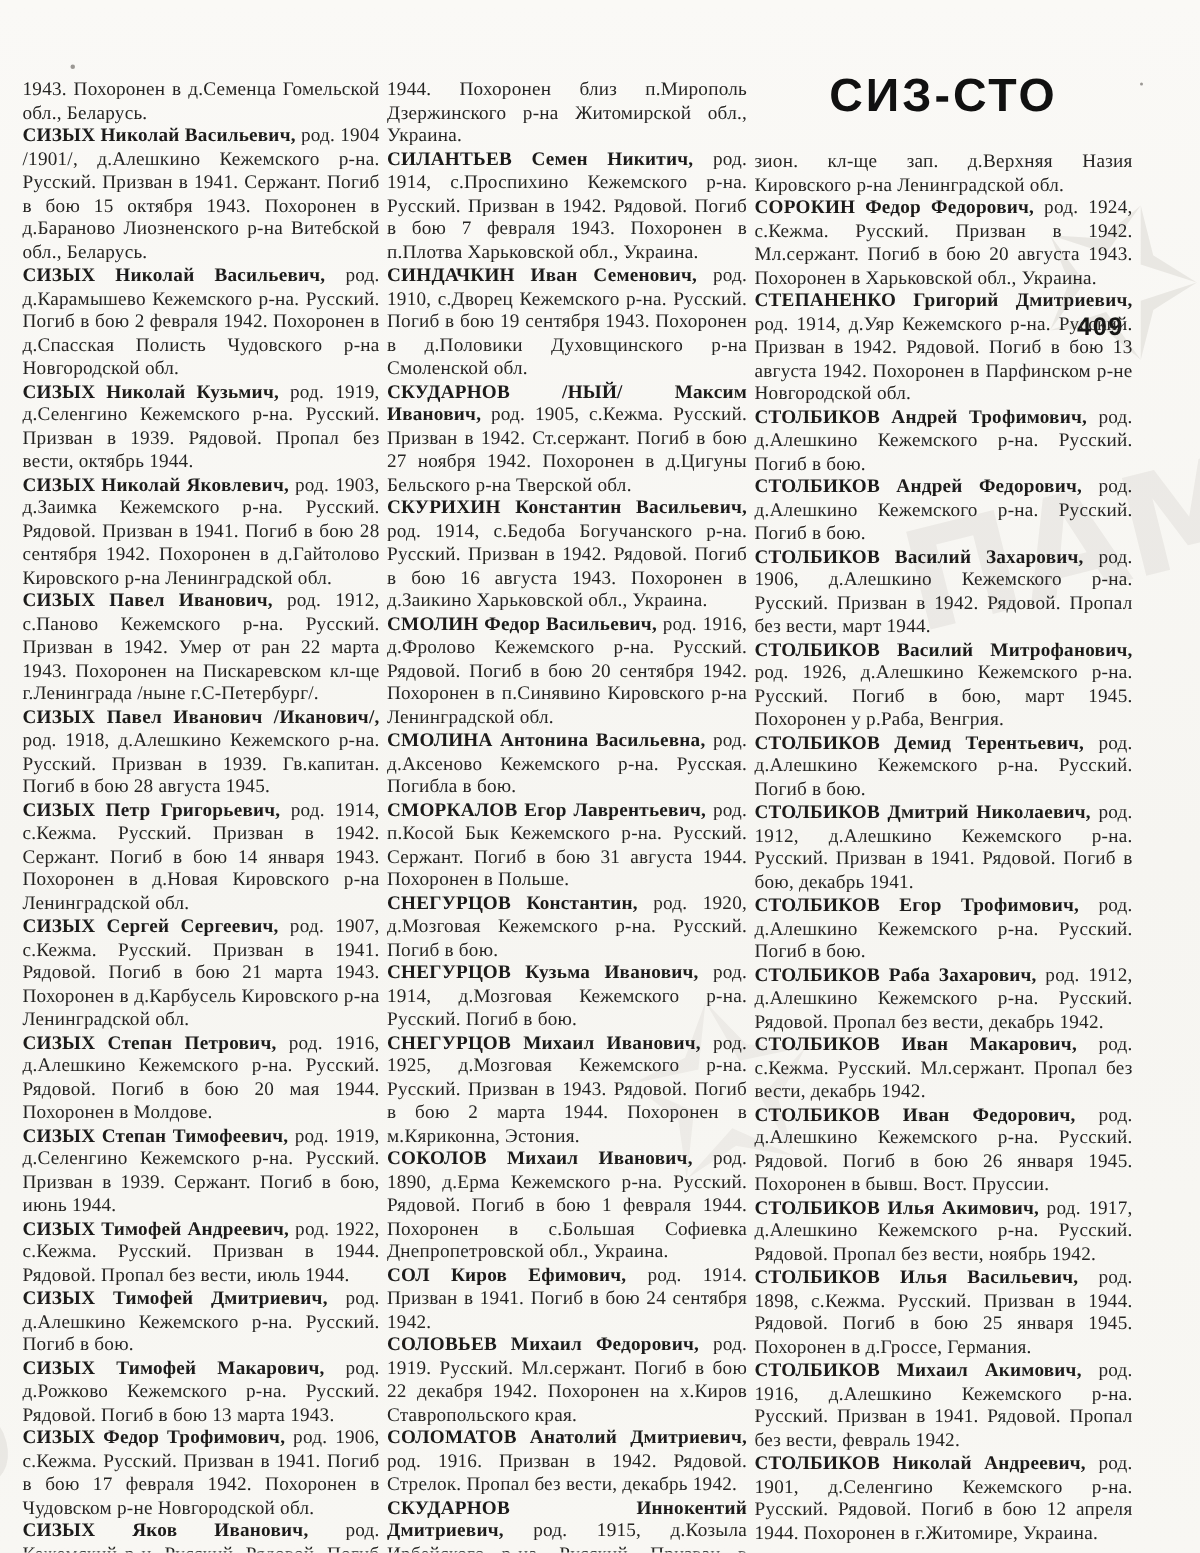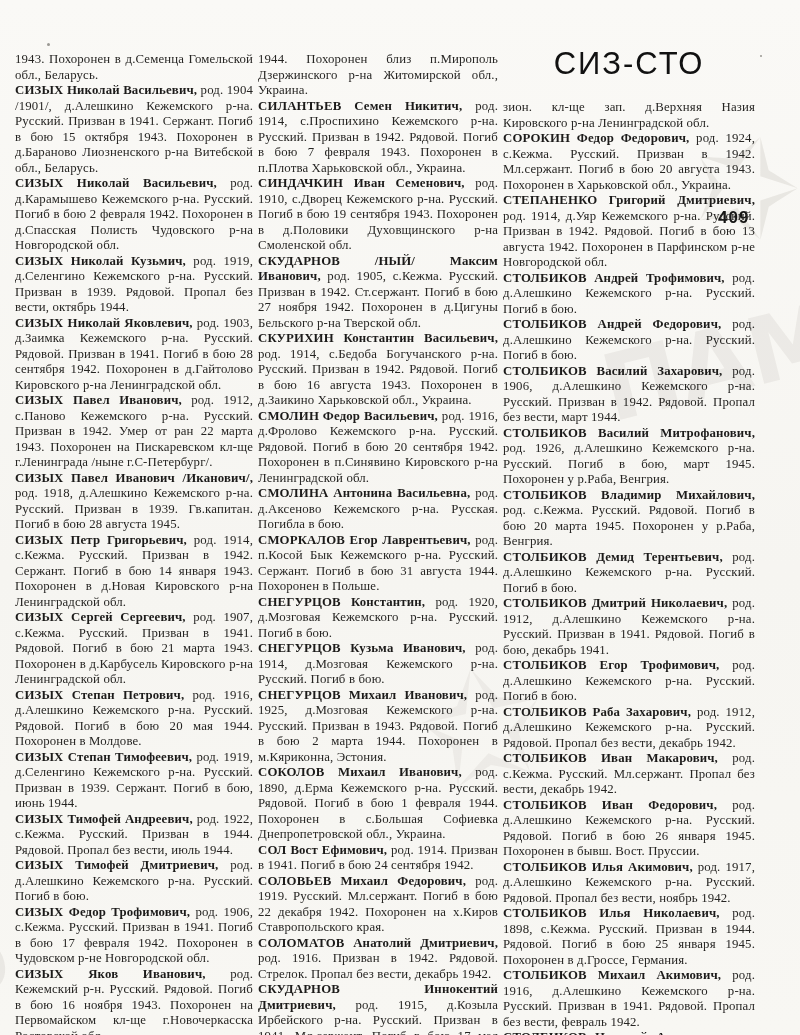--- a/index.html
+++ b/index.html
@@ -26,21 +26,21 @@
   #col1{left:15px; top:52px; width:238px;}
   #col2{left:258px;top:52px; width:240px;}
   #col3{left:503px;top:100px;width:252px;}
   .entry{margin:0;padding:0;}
   .entry b{font-weight:bold;color:#1c1b1a;}
   .page-title{
     position:absolute;
     left:503px;top:46px;width:252px;
     text-align:center;
     font-family:"Liberation Sans","DejaVu Sans",sans-serif;
-    font-size:31px;font-weight:normal;
+    font-size:31px;font-weight:bold;
     letter-spacing:2px;
     color:#111;
   }
   .page-number{
     position:absolute;
     left:718px;top:208px;
     font-family:"Liberation Sans","DejaVu Sans",sans-serif;
     font-size:17px;font-weight:bold;
     letter-spacing:1px;
     color:#151514;
@@ -80,58 +80,58 @@
       <p class="entry"><b>СИЗЫХ Николай Кузьмич, </b><span>род. 1919, д.Селенгино Кежемского р-на. Русский. Призван в 1939. Рядовой. Пропал без вести, октябрь 1944.</span></p>
       <p class="entry"><b>СИЗЫХ Николай Яковлевич, </b><span>род. 1903, д.Заимка Кежемского р-на. Русский. Рядовой. Призван в 1941. Погиб в бою 28 сентября 1942. Похоронен в д.Гайтолово Кировского р-на Ленинградской обл.</span></p>
       <p class="entry"><b>СИЗЫХ Павел Иванович, </b><span>род. 1912, с.Паново Кежемского р-на. Русский. Призван в 1942. Умер от ран 22 марта 1943. Похоронен на Пискаревском кл-ще г.Ленинграда /ныне г.С-Петербург/.</span></p>
       <p class="entry"><b>СИЗЫХ Павел Иванович /Иканович/, </b><span>род. 1918, д.Алешкино Кежемского р-на. Русский. Призван в 1939. Гв.капитан. Погиб в бою 28 августа 1945.</span></p>
       <p class="entry"><b>СИЗЫХ Петр Григорьевич, </b><span>род. 1914, с.Кежма. Русский. Призван в 1942. Сержант. Погиб в бою 14 января 1943. Похоронен в д.Новая Кировского р-на Ленинградской обл.</span></p>
       <p class="entry"><b>СИЗЫХ Сергей Сергеевич, </b><span>род. 1907, с.Кежма. Русский. Призван в 1941. Рядовой. Погиб в бою 21 марта 1943. Похоронен в д.Карбусель Кировского р-на Ленинградской обл.</span></p>
       <p class="entry"><b>СИЗЫХ Степан Петрович, </b><span>род. 1916, д.Алешкино Кежемского р-на. Русский. Рядовой. Погиб в бою 20 мая 1944. Похоронен в Молдове.</span></p>
       <p class="entry"><b>СИЗЫХ Степан Тимофеевич, </b><span>род. 1919, д.Селенгино Кежемского р-на. Русский. Призван в 1939. Сержант. Погиб в бою, июнь 1944.</span></p>
       <p class="entry"><b>СИЗЫХ Тимофей Андреевич, </b><span>род. 1922, с.Кежма. Русский. Призван в 1944. Рядовой. Пропал без вести, июль 1944.</span></p>
       <p class="entry"><b>СИЗЫХ Тимофей Дмитриевич, </b><span>род. д.Алешкино Кежемского р-на. Русский. Погиб в бою.</span></p>
+      <p class="entry"><b>СИЗЫХ Тимофей Макарович, </b><span>род. д.Рожково Кежемского р-на. Русский. Рядовой. Погиб в бою 13 марта 1943.</span></p>
       <p class="entry"><b>СИЗЫХ Федор Трофимович, </b><span>род. 1906, с.Кежма. Русский. Призван в 1941. Погиб в бою 17 февраля 1942. Похоронен в Чудовском р-не Новгородской обл.</span></p>
       <p class="entry"><b>СИЗЫХ Яков Иванович, </b><span>род. Кежемский р-н. Русский. Рядовой. Погиб в бою 16 ноября 1943. Похоронен на Первомайском кл-ще г.Новочеркасска Ростовской обл.</span></p>
     </div>
   <div class="col" id="col2">
       <p class="entry"><span>1944. Похоронен близ п.Мирополь Дзержинского р-на Житомирской обл., Украина.</span></p>
       <p class="entry"><b>СИЛАНТЬЕВ Семен Никитич, </b><span>род. 1914, с.Проспихино Кежемского р-на. Русский. Призван в 1942. Рядовой. Погиб в бою 7 февраля 1943. Похоронен в п.Плотва Харьковской обл., Украина.</span></p>
       <p class="entry"><b>СИНДАЧКИН Иван Семенович, </b><span>род. 1910, с.Дворец Кежемского р-на. Русский. Погиб в бою 19 сентября 1943. Похоронен в д.Половики Духовщинского р-на Смоленской обл.</span></p>
       <p class="entry"><b>СКУДАРНОВ /НЫЙ/ Максим Иванович, </b><span>род. 1905, с.Кежма. Русский. Призван в 1942. Ст.сержант. Погиб в бою 27 ноября 1942. Похоронен в д.Цигуны Бельского р-на Тверской обл.</span></p>
       <p class="entry"><b>СКУРИХИН Константин Васильевич, </b><span>род. 1914, с.Бедоба Богучанского р-на. Русский. Призван в 1942. Рядовой. Погиб в бою 16 августа 1943. Похоронен в д.Заикино Харьковской обл., Украина.</span></p>
       <p class="entry"><b>СМОЛИН Федор Васильевич, </b><span>род. 1916, д.Фролово Кежемского р-на. Русский. Рядовой. Погиб в бою 20 сентября 1942. Похоронен в п.Синявино Кировского р-на Ленинградской обл.</span></p>
       <p class="entry"><b>СМОЛИНА Антонина Васильевна, </b><span>род. д.Аксеново Кежемского р-на. Русская. Погибла в бою.</span></p>
       <p class="entry"><b>СМОРКАЛОВ Егор Лаврентьевич, </b><span>род. п.Косой Бык Кежемского р-на. Русский. Сержант. Погиб в бою 31 августа 1944. Похоронен в Польше.</span></p>
       <p class="entry"><b>СНЕГУРЦОВ Константин, </b><span>род. 1920, д.Мозговая Кежемского р-на. Русский. Погиб в бою.</span></p>
       <p class="entry"><b>СНЕГУРЦОВ Кузьма Иванович, </b><span>род. 1914, д.Мозговая Кежемского р-на. Русский. Погиб в бою.</span></p>
       <p class="entry"><b>СНЕГУРЦОВ Михаил Иванович, </b><span>род. 1925, д.Мозговая Кежемского р-на. Русский. Призван в 1943. Рядовой. Погиб в бою 2 марта 1944. Похоронен в м.Кяриконна, Эстония.</span></p>
       <p class="entry"><b>СОКОЛОВ Михаил Иванович, </b><span>род. 1890, д.Ерма Кежемского р-на. Русский. Рядовой. Погиб в бою 1 февраля 1944. Похоронен в с.Большая Софиевка Днепропетровской обл., Украина.</span></p>
-      <p class="entry"><b>СОЛ Вост Ефимович, </b><span>род. 1914. Призван в 1941. Погиб в бою 24 сентября 1942.</span></p>
+      <p class="entry"><b>СОЛ Киров Ефимович, </b><span>род. 1914. Призван в 1941. Погиб в бою 24 сентября 1942.</span></p>
       <p class="entry"><b>СОЛОВЬЕВ Михаил Федорович, </b><span>род. 1919. Русский. Мл.сержант. Погиб в бою 22 декабря 1942. Похоронен на х.Киров Ставропольского края.</span></p>
       <p class="entry"><b>СОЛОМАТОВ Анатолий Дмитриевич, </b><span>род. 1916. Призван в 1942. Рядовой. Стрелок. Пропал без вести, декабрь 1942.</span></p>
       <p class="entry"><b>СКУДАРНОВ Иннокентий Дмитриевич, </b><span>род. 1915, д.Козыла Ирбейского р-на. Русский. Призван в 1941. Мл.сержант. Погиб в бою 17 мая 1943. Похоронен в р-не Безымянной высоты Жиздринского р-на Калужской обл.</span></p>
     </div>
   <div class="col" id="col3">
       <p class="entry"><span>зион. кл-ще зап. д.Верхняя Назия Кировского р-на Ленинградской обл.</span></p>
       <p class="entry"><b>СОРОКИН Федор Федорович, </b><span>род. 1924, с.Кежма. Русский. Призван в 1942. Мл.сержант. Погиб в бою 20 августа 1943. Похоронен в Харьковской обл., Украина.</span></p>
       <p class="entry"><b>СТЕПАНЕНКО Григорий Дмитриевич, </b><span>род. 1914, д.Уяр Кежемского р-на. Русский. Призван в 1942. Рядовой. Погиб в бою 13 августа 1942. Похоронен в Парфинском р-не Новгородской обл.</span></p>
       <p class="entry"><b>СТОЛБИКОВ Андрей Трофимович, </b><span>род. д.Алешкино Кежемского р-на. Русский. Погиб в бою.</span></p>
       <p class="entry"><b>СТОЛБИКОВ Андрей Федорович, </b><span>род. д.Алешкино Кежемского р-на. Русский. Погиб в бою.</span></p>
       <p class="entry"><b>СТОЛБИКОВ Василий Захарович, </b><span>род. 1906, д.Алешкино Кежемского р-на. Русский. Призван в 1942. Рядовой. Пропал без вести, март 1944.</span></p>
       <p class="entry"><b>СТОЛБИКОВ Василий Митрофанович, </b><span>род. 1926, д.Алешкино Кежемского р-на. Русский. Погиб в бою, март 1945. Похоронен у р.Раба, Венгрия.</span></p>
-      <p class="entry"><b>СТОЛБИКОВ Владимир Михайлович, </b><span>род. с.Кежма. Русский. Рядовой. Погиб в бою 20 марта 1945. Похоронен у р.Раба, Венгрия.</span></p>
       <p class="entry"><b>СТОЛБИКОВ Демид Терентьевич, </b><span>род. д.Алешкино Кежемского р-на. Русский. Погиб в бою.</span></p>
       <p class="entry"><b>СТОЛБИКОВ Дмитрий Николаевич, </b><span>род. 1912, д.Алешкино Кежемского р-на. Русский. Призван в 1941. Рядовой. Погиб в бою, декабрь 1941.</span></p>
       <p class="entry"><b>СТОЛБИКОВ Егор Трофимович, </b><span>род. д.Алешкино Кежемского р-на. Русский. Погиб в бою.</span></p>
       <p class="entry"><b>СТОЛБИКОВ Раба Захарович, </b><span>род. 1912, д.Алешкино Кежемского р-на. Русский. Рядовой. Пропал без вести, декабрь 1942.</span></p>
       <p class="entry"><b>СТОЛБИКОВ Иван Макарович, </b><span>род. с.Кежма. Русский. Мл.сержант. Пропал без вести, декабрь 1942.</span></p>
       <p class="entry"><b>СТОЛБИКОВ Иван Федорович, </b><span>род. д.Алешкино Кежемского р-на. Русский. Рядовой. Погиб в бою 26 января 1945. Похоронен в бывш. Вост. Пруссии.</span></p>
       <p class="entry"><b>СТОЛБИКОВ Илья Акимович, </b><span>род. 1917, д.Алешкино Кежемского р-на. Русский. Рядовой. Пропал без вести, ноябрь 1942.</span></p>
-      <p class="entry"><b>СТОЛБИКОВ Илья Николаевич, </b><span>род. 1898, с.Кежма. Русский. Призван в 1944. Рядовой. Погиб в бою 25 января 1945. Похоронен в д.Гроссе, Германия.</span></p>
+      <p class="entry"><b>СТОЛБИКОВ Илья Васильевич, </b><span>род. 1898, с.Кежма. Русский. Призван в 1944. Рядовой. Погиб в бою 25 января 1945. Похоронен в д.Гроссе, Германия.</span></p>
       <p class="entry"><b>СТОЛБИКОВ Михаил Акимович, </b><span>род. 1916, д.Алешкино Кежемского р-на. Русский. Призван в 1941. Рядовой. Пропал без вести, февраль 1942.</span></p>
       <p class="entry"><b>СТОЛБИКОВ Николай Андреевич, </b><span>род. 1901, д.Селенгино Кежемского р-на. Русский. Рядовой. Погиб в бою 12 апреля 1944. Похоронен в г.Житомире, Украина.</span></p>
     </div>
 
   <div class="speck" style="left:47px;top:43px;width:3px;height:3px;"></div>
   <div class="speck" style="left:760px;top:55px;width:2px;height:2px;"></div>
   <div class="speck" style="left:745px;top:400px;width:2px;height:2px;"></div>
 </div>
 
 </body></html>

